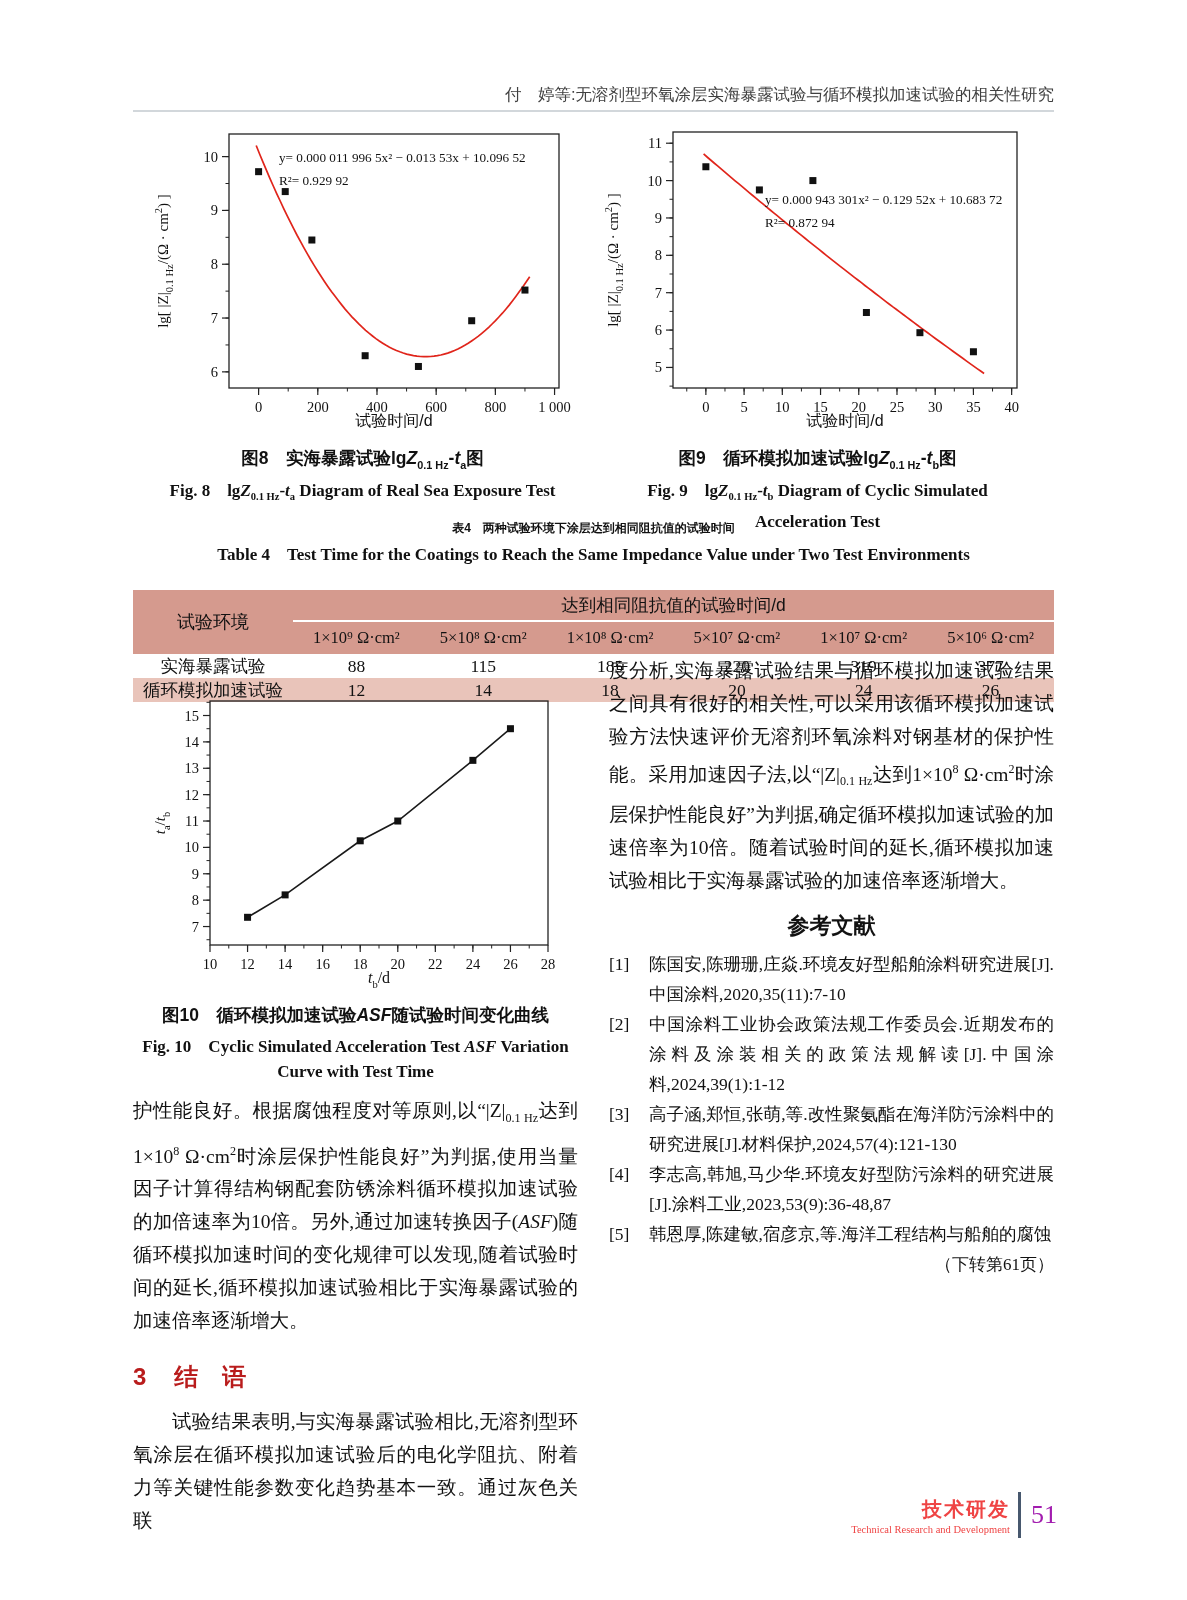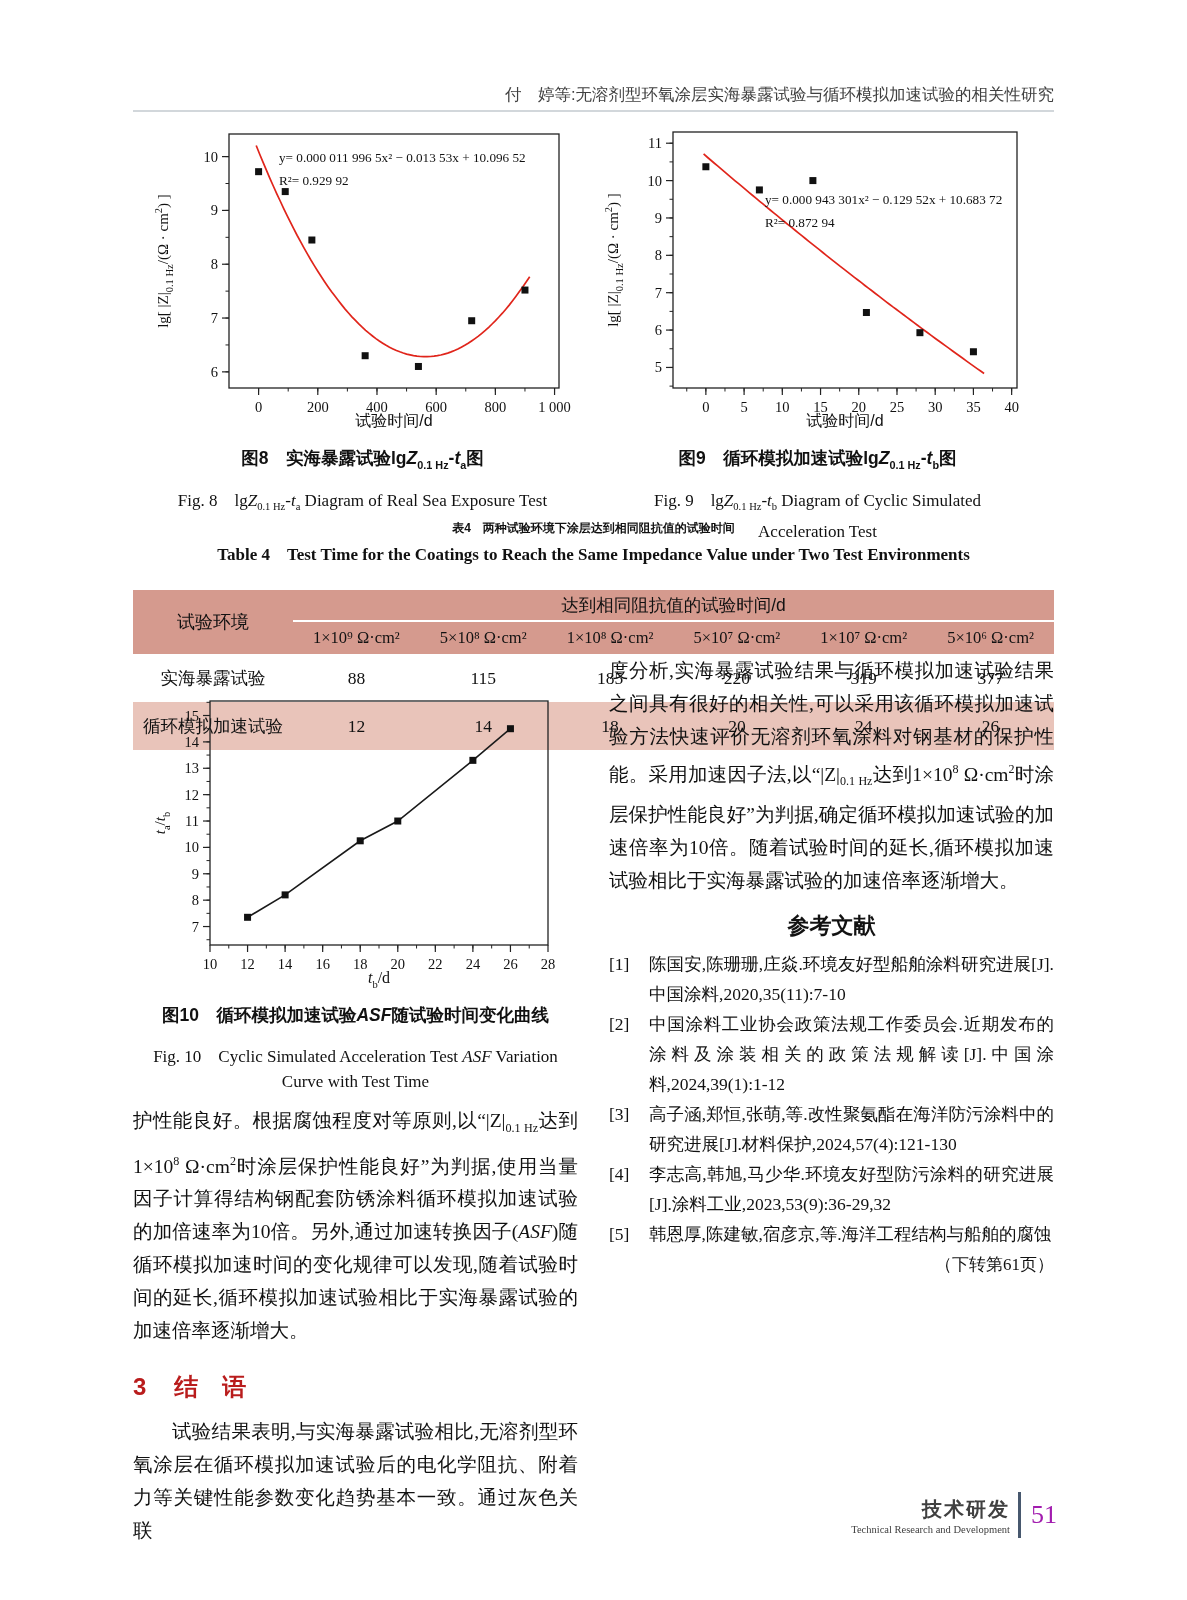--- a/index.html
+++ b/index.html
@@ -10,37 +10,37 @@
   .running-head{position:absolute;top:84px;left:133px;right:133px;text-align:right;
     font-size:16.5px;color:#404040;font-family:"Liberation Sans","DejaVu Sans",sans-serif;}
   .head-rule{position:absolute;top:110px;left:133px;right:133px;height:2px;background:#d2d7db;}
   
   .fig-block{position:absolute;text-align:center;}
   .fig8-block{left:140px;top:126px;width:445px;}
   .fig9-block{left:595px;top:126px;width:445px;}
   .fig-block svg{display:block;margin:0 auto;}
   .fig-caption-cn{margin-top:8px;font-size:17.5px;font-weight:bold;
     font-family:"Liberation Sans","DejaVu Sans",sans-serif;}
-  .fig-caption-en{margin-top:17px;font-size:17px;font-weight:normal;line-height:25px;
+  .fig-caption-en{margin-top:7px;font-size:17px;font-weight:bold;line-height:25px;
     font-family:"Liberation Serif","DejaVu Serif",serif;}
   .fig9-block .fig-caption-en{max-width:390px;margin-left:auto;margin-right:auto;}
   sub,sup{font-size:62%;}
   
   .table-block{position:absolute;left:133px;top:520px;width:921px;}
   .t4-title-cn{text-align:center;font-size:12px;font-weight:bold;
     font-family:"Liberation Sans","DejaVu Sans",sans-serif;}
   .t4-title-en{text-align:center;font-size:17px;font-weight:bold;margin-top:6px;}
   table.t4{width:100%;border-collapse:collapse;margin-top:24px;table-layout:fixed;}
   table.t4 th,table.t4 td{font-weight:normal;text-align:center;padding:0;}
   table.t4 thead th{background:#d59a8e;}
   th.env-th{width:160px;font-size:18px;font-family:"Liberation Sans","DejaVu Sans",sans-serif;}
   th.group-th{font-size:17.5px;height:30px;border-bottom:2px solid #ffffff;
     font-family:"Liberation Sans","DejaVu Sans",sans-serif;}
   tr.subhead th{font-size:16.5px;height:32px;}
-  table.t4 tbody tr{height:48px;}
+  table.t4 tbody tr{height:24px;}
   tr.row-white td{background:#ffffff;}
   tr.row-pink td{background:#e9c4ba;}
   td.row-label{text-align:left;padding-left:8px;font-size:17.5px;
     font-family:"Liberation Sans","DejaVu Sans",sans-serif;}
   td.cell-val{font-size:17.5px;}
   
   .col-left{position:absolute;left:133px;top:693px;width:445px;}
   .col-right{position:absolute;left:609px;top:654px;width:445px;}
   .fig10-block{text-align:center;margin-bottom:10px;}
   .fig10-block svg{display:block;margin:0 auto;}
@@ -51,21 +51,21 @@
   .section-heading .sec-num{margin-right:28px;}
   
   .ref-heading{margin:14px 0 8px 0;text-align:center;font-size:22px;font-weight:bold;
     font-family:"Liberation Sans","DejaVu Sans",sans-serif;}
   .ref-item{display:flex;font-size:17.5px;line-height:30px;text-align:justify;}
   .ref-num{flex:0 0 40px;}
   .ref-text{flex:1;}
   .ref-continued{margin-top:4px;text-align:right;font-size:17px;}
   
   .page-footer{position:absolute;right:130px;top:1492px;display:flex;align-items:center;}
-  .footer-labels{text-align:right;color:#404040;}
+  .footer-labels{text-align:right;color:#ef4444;}
   .footer-cn{font-size:20px;font-weight:bold;letter-spacing:2px;
     font-family:"Liberation Sans","DejaVu Sans",sans-serif;}
   .footer-en{font-size:10.5px;margin-top:1px;}
   .footer-bar{width:3px;height:46px;background:#47586e;margin:0 10px 0 8px;}
   .footer-page-num{font-size:26px;color:#a21caf;}
 </style>
 </head>
 <body>
 
 <div class="page">
@@ -365,21 +365,21 @@
     <div class="ref-item">
       <span class="ref-num">[2]</span>
       <span class="ref-text">中国涂料工业协会政策法规工作委员会.近期发布的涂料及涂装相关的政策法规解读[J].中国涂料,2024,39(1):1-12</span>
     </div>
     <div class="ref-item">
       <span class="ref-num">[3]</span>
       <span class="ref-text">高子涵,郑恒,张萌,等.改性聚氨酯在海洋防污涂料中的研究进展[J].材料保护,2024,57(4):121-130</span>
     </div>
     <div class="ref-item">
       <span class="ref-num">[4]</span>
-      <span class="ref-text">李志高,韩旭,马少华.环境友好型防污涂料的研究进展[J].涂料工业,2023,53(9):36-29,32</span>
+      <span class="ref-text">李志高,韩旭,马少华.环境友好型防污涂料的研究进展[J].涂料工业,2023,53(9):36-48,87</span>
     </div>
     <div class="ref-item">
       <span class="ref-num">[5]</span>
       <span class="ref-text">韩恩厚,陈建敏,宿彦京,等.海洋工程结构与船舶的腐蚀</span>
     </div>
     <div class="ref-continued">（下转第61页）</div>
   </div>
 
   <div class="page-footer">
     <div class="footer-labels">

